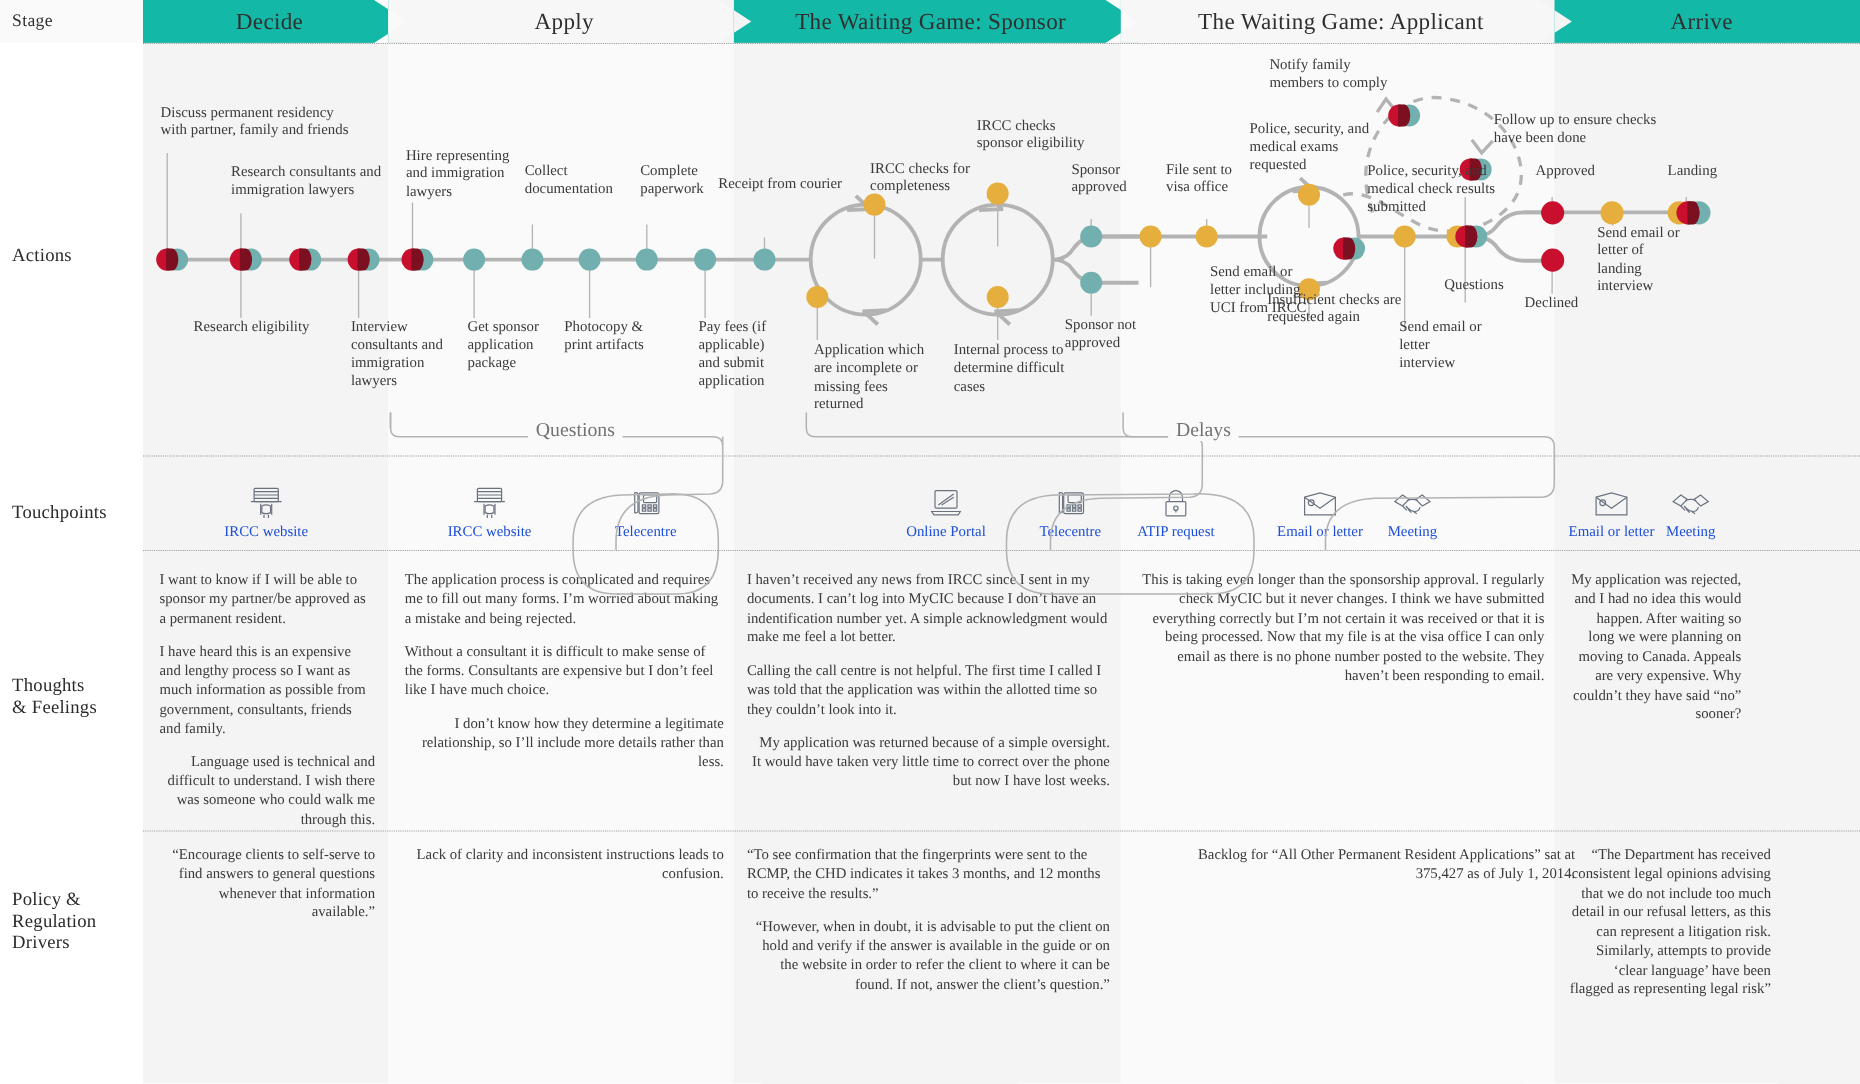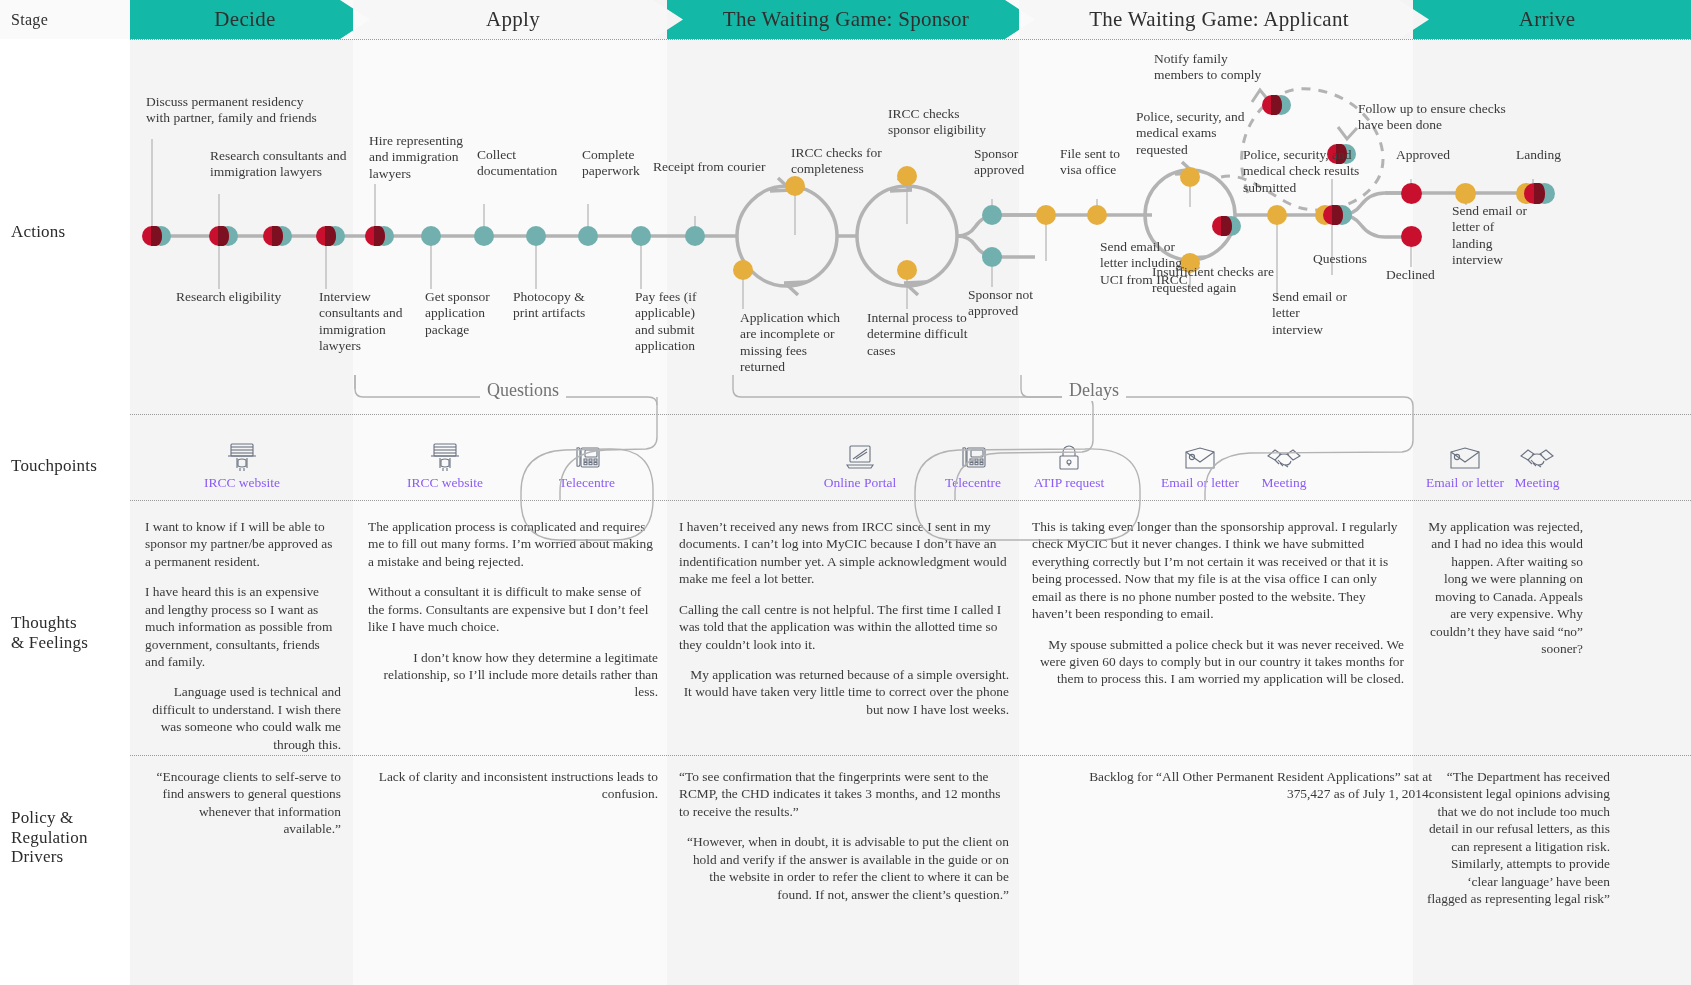--- a/index.html
+++ b/index.html
@@ -57,21 +57,21 @@
   .alab { position:absolute; font-size:13.5px; line-height:1.22; color:#3a3a3a; z-index:3; }
   .alab.l { text-align:left; }
 
   .bracketlab { position:absolute; font-size:18px; color:#737373; z-index:6;
                 background:#fafafa; padding:0 7px; }
 
   
   #touch { position:absolute; left:0; top:414px; right:0; height:86px; z-index:4; }
   .tp { position:absolute; text-align:center; }
   .tp .ic { height:34px; display:flex; align-items:flex-end; justify-content:center; }
-  .tp .tlab { font-size:13.5px; color:#8b5cf6; margin-top:3px; white-space:nowrap; }
+  .tp .tlab { font-size:13.5px; color:#1d4ed8; margin-top:3px; white-space:nowrap; }
 
   
   .cell { position:absolute; font-size:13.4px; line-height:1.30; color:#3a3a3a; }
   .cell p { margin:0 0 13px 0; }
   .cell p:last-child { margin-bottom:0;text-align:right; }
 
   
   #overlaysvg { position:absolute; left:0; top:0; pointer-events:none; z-index:5; }
 </style>
 </head>
@@ -506,21 +506,20 @@
     <p>Without a consultant it is difficult to make sense of the forms. Consultants are expensive but I don’t feel like I have much choice.</p>
     <p>I don’t know how they determine a legitimate relationship, so I’ll include more details rather than less.</p>
   </div>
   <div class="cell" style="left:679px;top:518px;width:330px;">
     <p>I haven’t received any news from IRCC since I sent in my documents. I can’t log into MyCIC because I don’t have an indentification number yet. A simple acknowledgment would make me feel a lot better.</p>
     <p>Calling the call centre is not helpful. The first time I called I was told that the application was within the allotted time so they couldn’t look into it.</p>
     <p>My application was returned because of a simple oversight. It would have taken very little time to correct over the phone but now I have lost weeks.</p>
   </div>
   <div class="cell" style="left:1032px;top:518px;width:372px;">
     <p>This is taking even longer than the sponsorship approval. I regularly check MyCIC but it never changes. I think we have submitted everything correctly but I’m not certain it was received or that it is being processed. Now that my file is at the visa office I can only email as there is no phone number posted to the website. They haven’t been responding to email.</p>
-    <p>My spouse submitted a police check but it was never received. We were given 60 days to comply but in our country it takes months for them to process this. I am worried my application will be closed.</p>
   </div>
   <div class="cell" style="left:1425px;top:518px;width:158px;">
     <p>My application was rejected, and I had no idea this would happen. After waiting so long we were planning on moving to Canada. Appeals are very expensive. Why couldn’t they have said “no” sooner?</p>
   </div>
 
   <div class="cell" style="left:145px;top:768px;width:196px;">
     <p>“Encourage clients to self-serve to find answers to general questions whenever that information available.”</p>
   </div>
   <div class="cell" style="left:368px;top:768px;width:290px;">
     <p>Lack of clarity and inconsistent instructions leads to confusion.</p>

